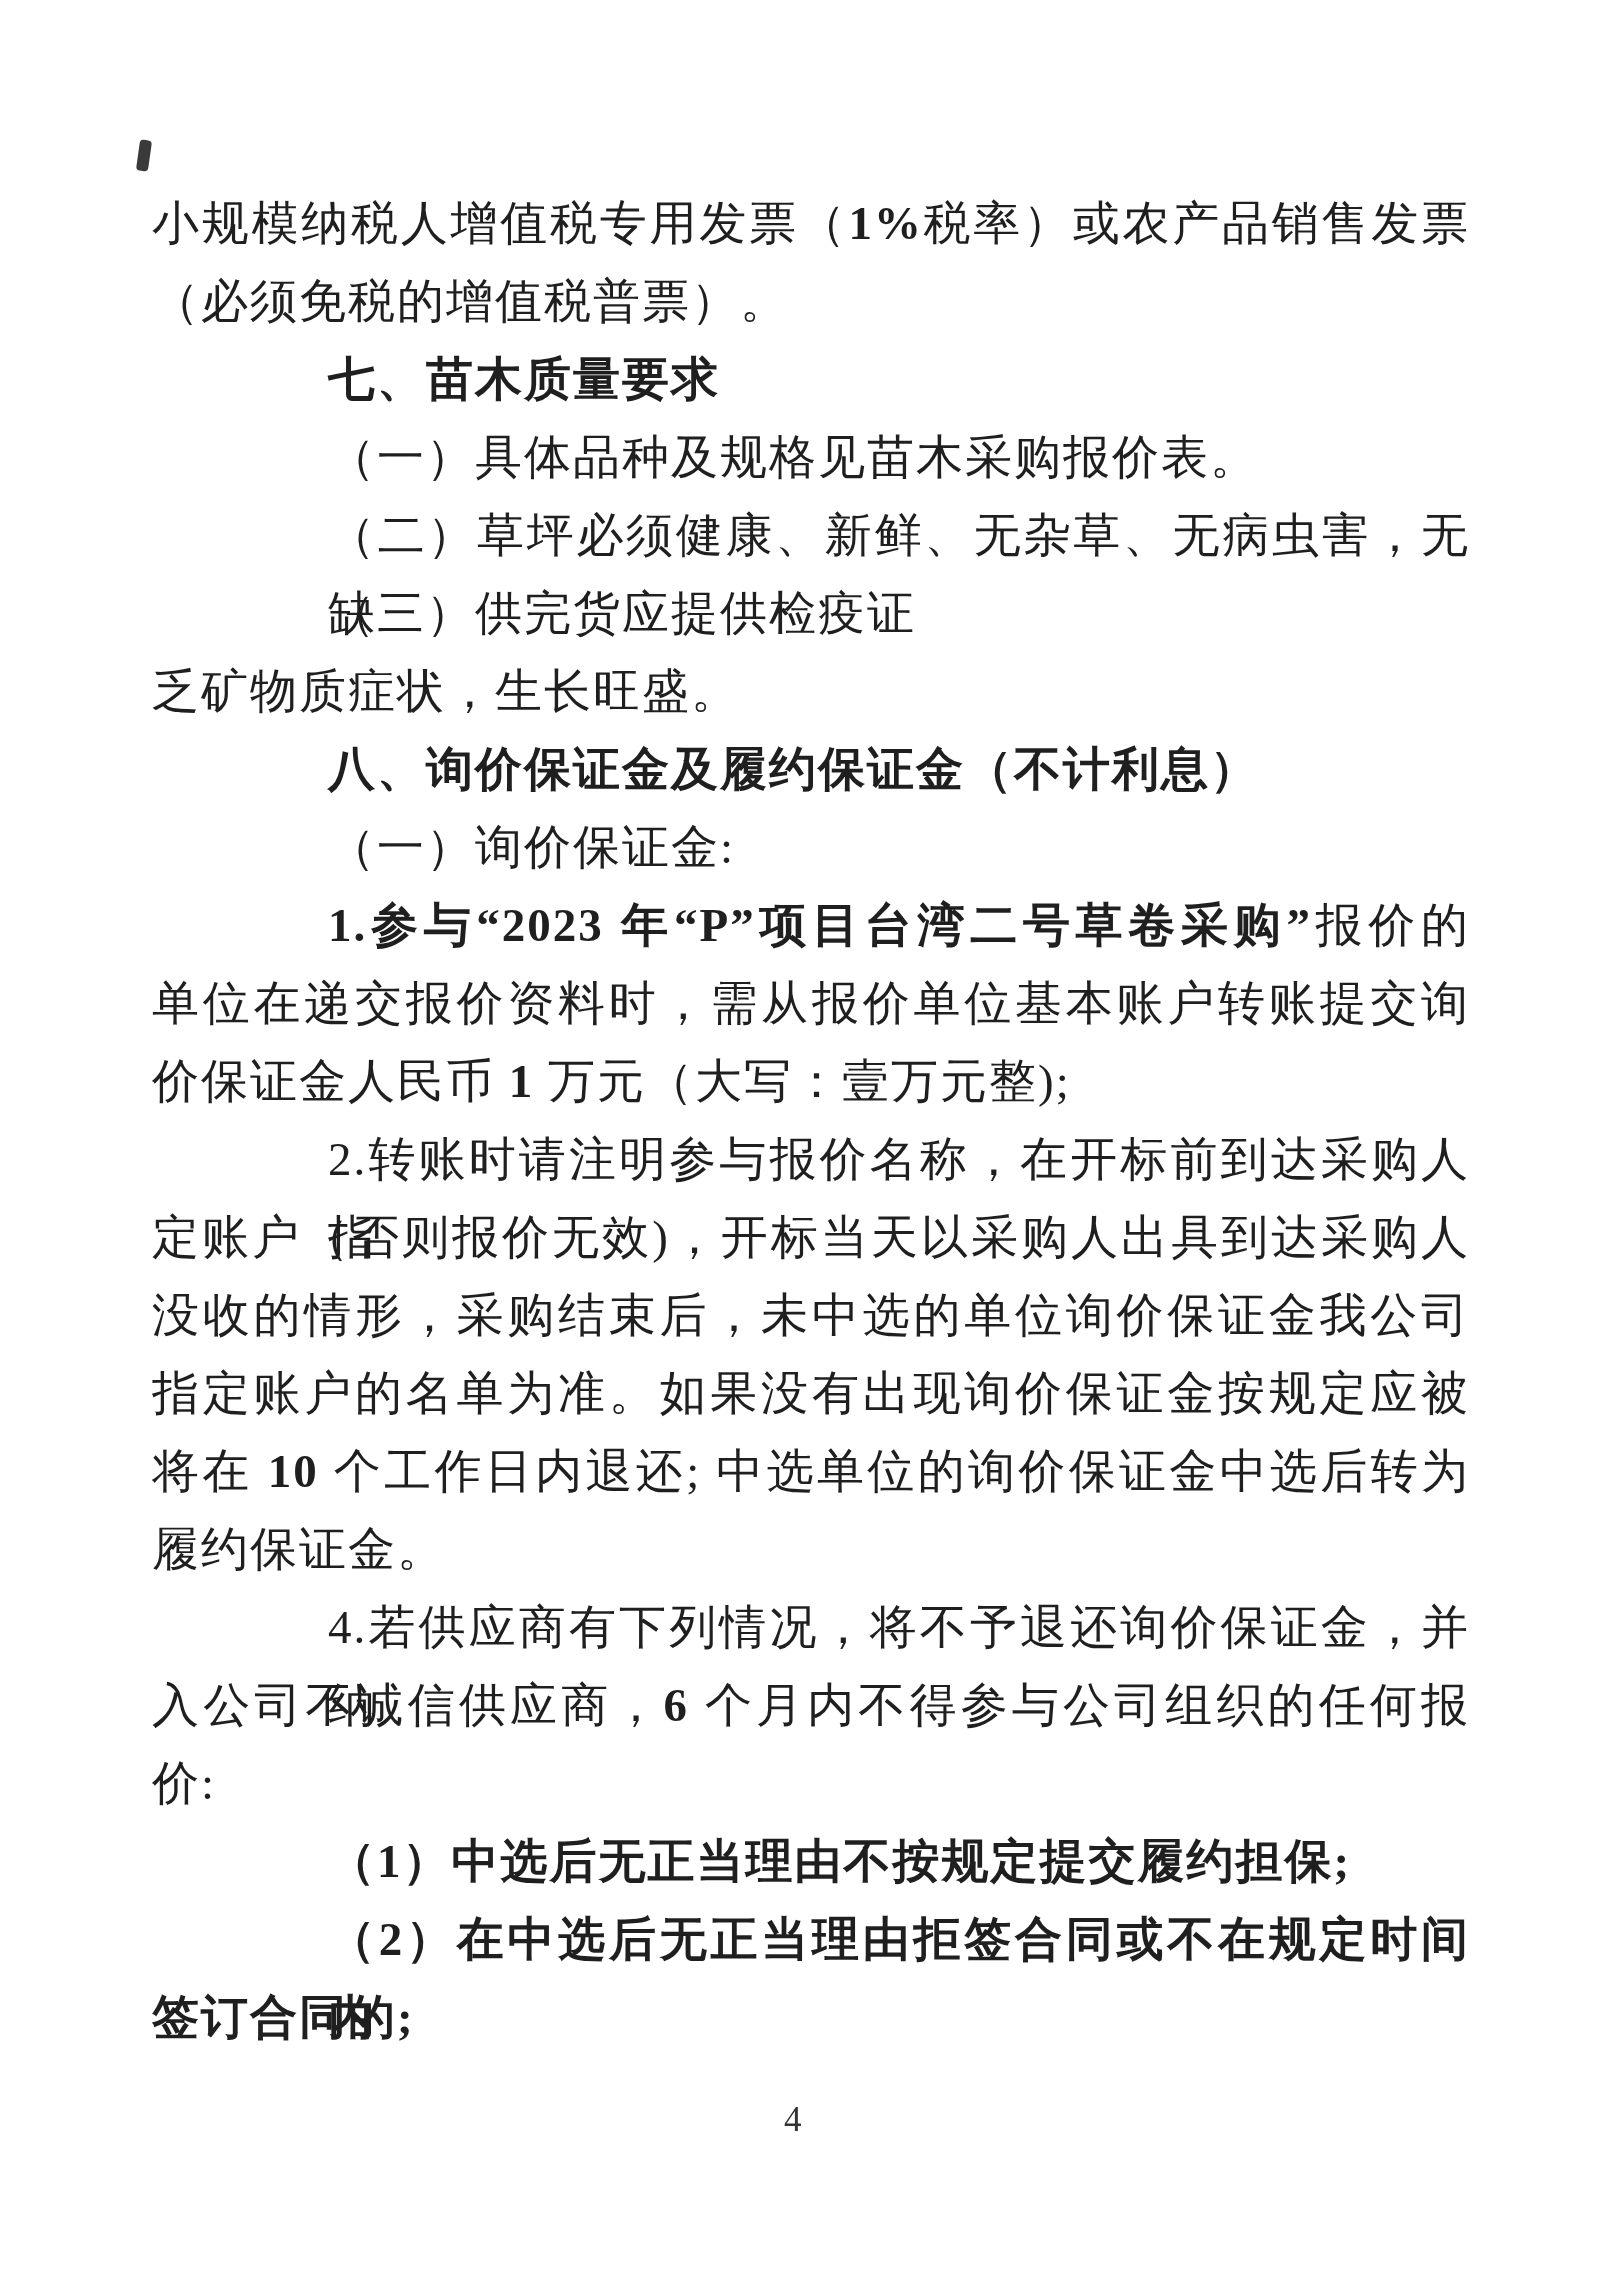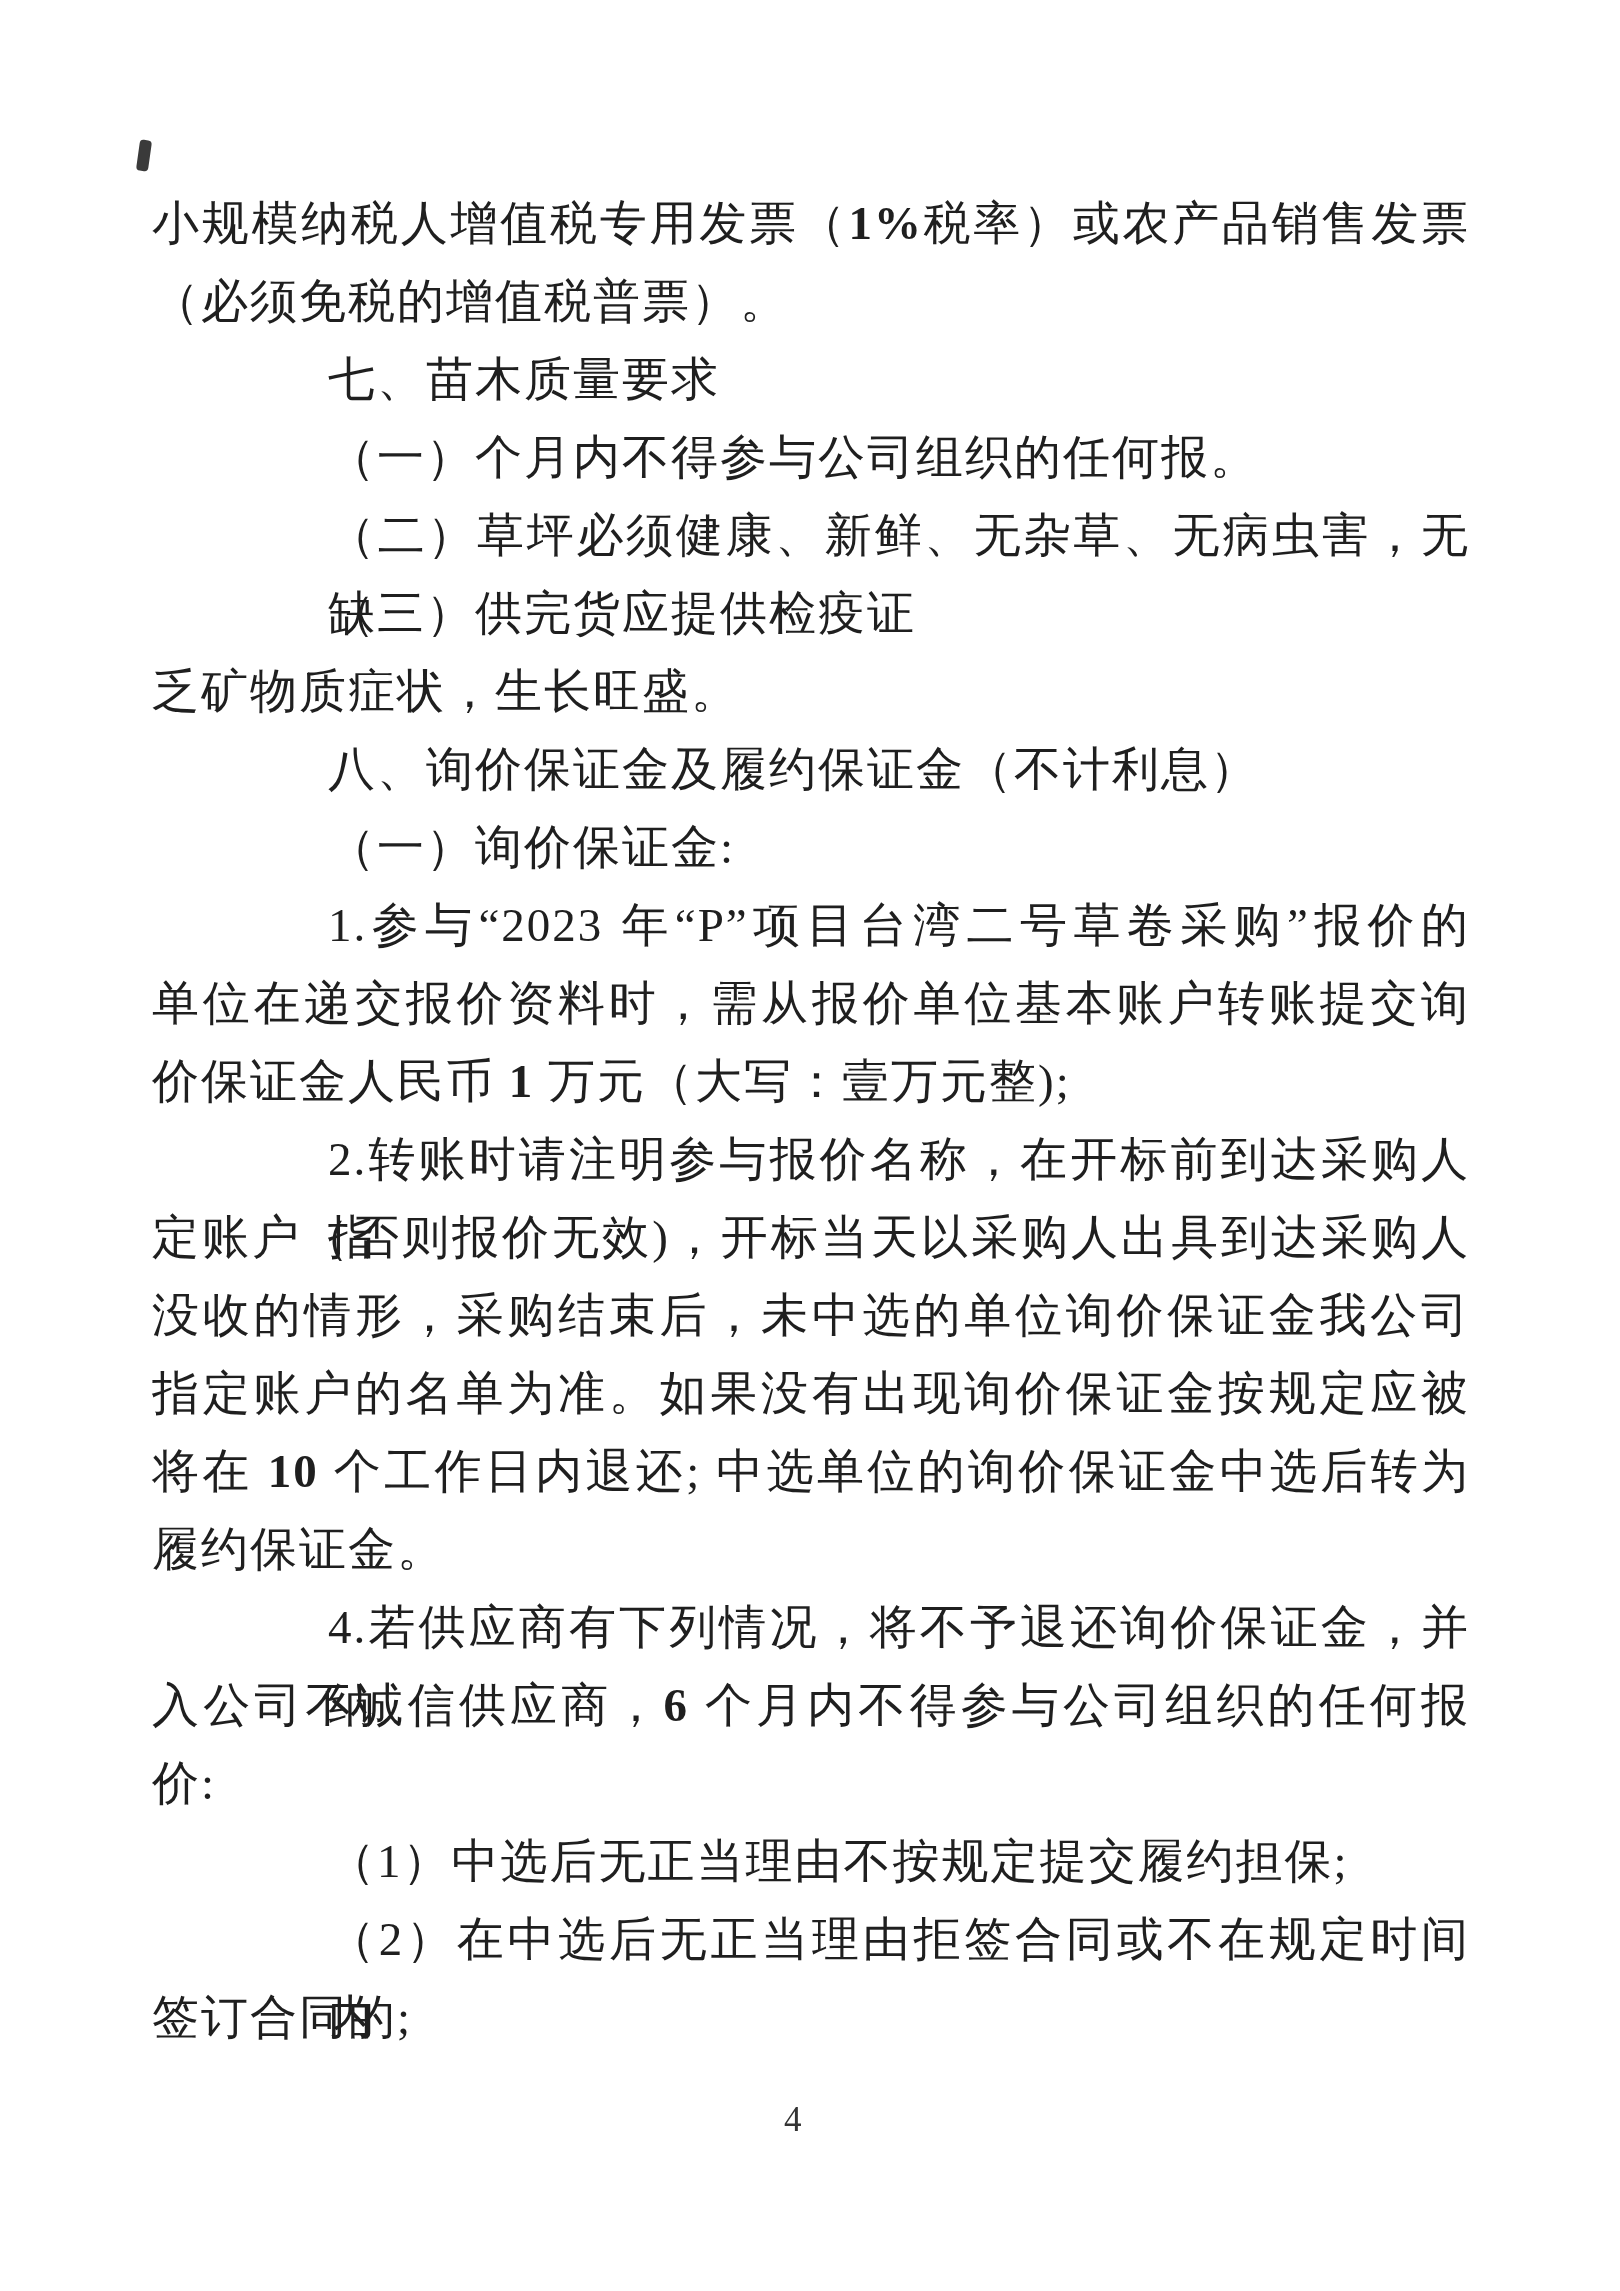--- a/index.html
+++ b/index.html
@@ -31,21 +31,21 @@
     white-space: nowrap;
     text-align: left;
   }
   
   .fill {
     white-space: normal;
     text-align: justify;
     text-align-last: justify;
   }
   .ind { padding-left: 176px; }
-  .b { font-weight: 400; }
+  .b { font-weight: 700; }
   .num { font-weight: 700; }
   .page-number {
     position: absolute;
     left: 784px;
     top: 2100px;
     font-size: 35px;
     color: #333;
     font-family: "Liberation Serif", "DejaVu Serif", serif;
   }
   .speck {
@@ -66,21 +66,21 @@
   <div class="speck"></div>
 
   <div class="content">
 
     <div class="line fill"><span>小规模纳税人增值税专用发票（</span><span class="num">1%</span><span>税率）或农产品销售发票</span></div>
 
     <div class="line">（必须免税的增值税普票）。</div>
 
     <div class="line ind b">七、苗木质量要求</div>
 
-    <div class="line ind">（一）个月内不得参与公司组织的任何报。</div>
+    <div class="line ind">（一）具体品种及规格见苗木采购报价表。</div>
 
     <div class="line ind fill">（二）草坪必须健康、新鲜、无杂草、无病虫害，无缺</div>
 
     <div class="line ind">（三）供完货应提供检疫证</div>
 
     <div class="line">乏矿物质症状，生长旺盛。</div>
 
     <div class="line ind b">八、询价保证金及履约保证金（不计利息）</div>
 
     <div class="line ind">（一）询价保证金:</div>

